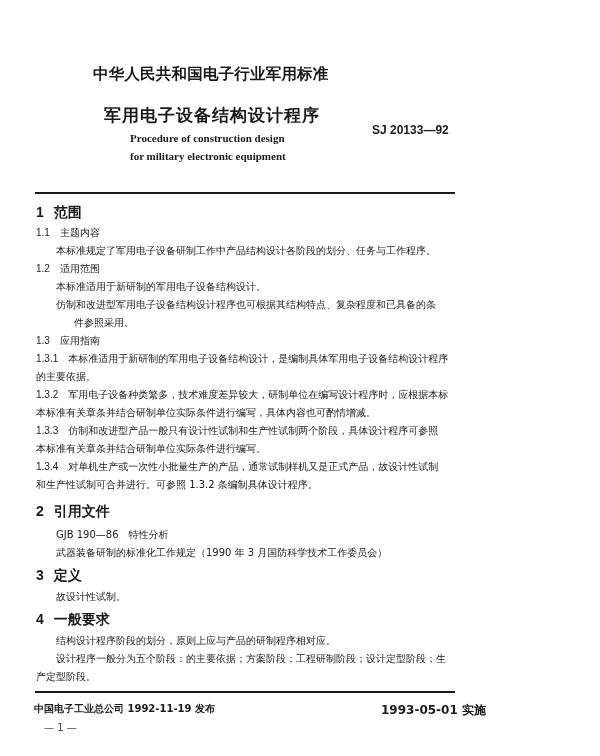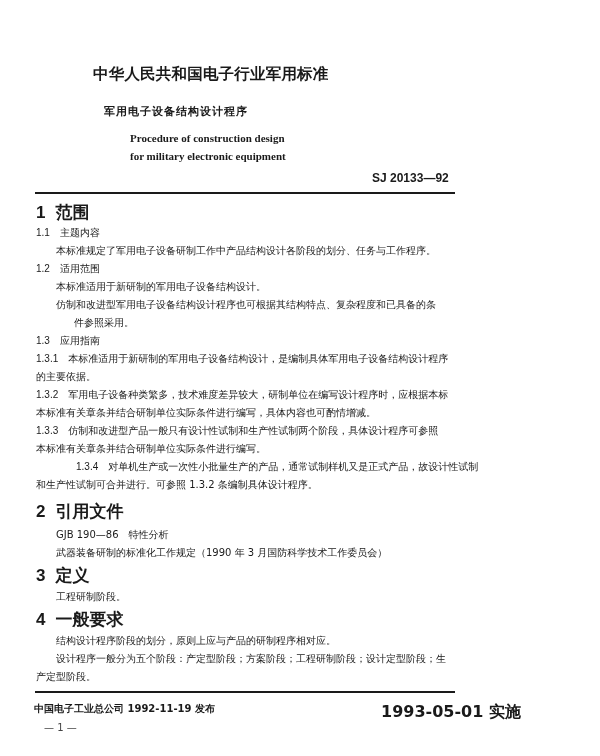--- a/index.html
+++ b/index.html
@@ -2,35 +2,35 @@
 <html><head>
 <meta charset="utf-8">
 <style>
   html, body { margin: 0; padding: 0; }
   body {
     width: 600px; height: 756px; background: #ffffff; position: relative; overflow: hidden;
     font-family: "DejaVu Sans", sans-serif; color: #1a1a1a;
   }
   .abs { position: absolute; white-space: nowrap; }
   .std-org { left: 93px; top: 64px; font-size: 15.5px; font-weight: bold; letter-spacing: 0.2px; }
-  .doc-title { left: 104px; top: 104px; font-size: 11px; font-weight: bold; letter-spacing: 1px; }
+  .doc-title { left: 104px; top: 104px; font-size: 17px; font-weight: bold; letter-spacing: 1px; }
   .en-title { left: 130px; font-family: "Liberation Serif", serif; font-weight: bold; font-size: 11px; }
   .en1 { top: 132px; }
   .en2 { top: 150px; }
-  .std-code { left: 372px; top: 123px; font-size: 12px; font-family: "Liberation Sans", sans-serif; font-weight: bold; margin-top: 48px; }
+  .std-code { left: 372px; top: 123px; font-size: 12px; font-family: "Liberation Sans", sans-serif; font-weight: bold; }
   .rule { position: absolute; left: 35px; width: 420px; height: 2px; background: #1a1a1a; }
   .rule-top { top: 192px; }
   .rule-bottom { top: 661px; }
   .body-text { font-size: 10px; line-height: 18px; }
-  .heading { font-weight: bold; font-size: 17px; }
+  .heading { font-weight: bold; font-size: 14px; }
   .ind1 { left: 36px; }
   .ind2 { left: 56px; }
   .num { display: inline-block; font-family: "Liberation Sans", sans-serif; margin-right: 10px; }
   .footer-left { left: 34px; top: 675px; font-size: 10px; font-weight: bold; }
-  .footer-right { left: 381px; top: 675px; font-size: 16px; font-weight: bold; }
+  .footer-right { left: 381px; top: 675px; font-size: 12px; font-weight: bold; }
   .page-no { left: 44px; top: 696px; font-size: 10px; color: #444; }
 </style>
 </head>
 <body>
 
 <div>
 
   <div class="abs std-org">中华人民共和国电子行业军用标准</div>
   <div class="abs doc-title">军用电子设备结构设计程序</div>
   <div class="abs en-title en1">Procedure of construction design</div>
@@ -67,41 +67,41 @@
   <div class="abs body-text ind1" style="top:386px;">
     <span class="num">1.3.2</span><span>军用电子设备种类繁多，技术难度差异较大，研制单位在编写设计程序时，应根据本标</span>
   </div>
   <div class="abs body-text ind1" style="top:404px;">本标准有关章条并结合研制单位实际条件进行编写，具体内容也可酌情增减。</div>
 
   <div class="abs body-text ind1" style="top:422px;">
     <span class="num">1.3.3</span><span>仿制和改进型产品一般只有设计性试制和生产性试制两个阶段，具体设计程序可参照</span>
   </div>
   <div class="abs body-text ind1" style="top:440px;">本标准有关章条并结合研制单位实际条件进行编写。</div>
 
-  <div class="abs body-text ind1" style="top:458px;margin-left:40px;">
+  <div class="abs body-text ind1" style="top:458px;">
     <span class="num">1.3.4</span><span>对单机生产或一次性小批量生产的产品，通常试制样机又是正式产品，故设计性试制</span>
   </div>
   <div class="abs body-text ind1" style="top:476px;">和生产性试制可合并进行。可参照 1.3.2 条编制具体设计程序。</div>
 
   <div class="abs body-text heading ind1" style="top:502px;">
     <span class="num">2</span><span>引用文件</span>
   </div>
   <div class="abs body-text ind2" style="top:526px;">GJB 190—86　特性分析</div>
   <div class="abs body-text ind2" style="top:544px;">武器装备研制的标准化工作规定（1990 年 3 月国防科学技术工作委员会）</div>
 
   <div class="abs body-text heading ind1" style="top:566px;">
     <span class="num">3</span><span>定义</span>
   </div>
-  <div class="abs body-text ind2" style="top:588px;">工程研制阶段。</div>
+  <div class="abs body-text ind2" style="top:588px;">故设计性试制。</div>
 
   <div class="abs body-text heading ind1" style="top:610px;">
     <span class="num">4</span><span>一般要求</span>
   </div>
   <div class="abs body-text ind2" style="top:632px;">结构设计程序阶段的划分，原则上应与产品的研制程序相对应。</div>
-  <div class="abs body-text ind2" style="top:650px;">设计程序一般分为五个阶段：产定型阶段；方案阶段；工程研制阶段；设计定型阶段；生</div>
+  <div class="abs body-text ind2" style="top:650px;">设计程序一般分为五个阶段：的主要依据；方案阶段；工程研制阶段；设计定型阶段；生</div>
   <div class="abs body-text ind1" style="top:668px;">产定型阶段。</div>
 
   <div class="rule rule-bottom" style="top:691px;"></div>
 
   <div class="abs footer-left" style="top:702px;">中国电子工业总公司 1992-11-19 发布</div>
   <div class="abs footer-right" style="top:702px;">1993-05-01 实施</div>
   <div class="abs page-no" style="top:722px;">— 1 —</div>
 
 </div>
 

